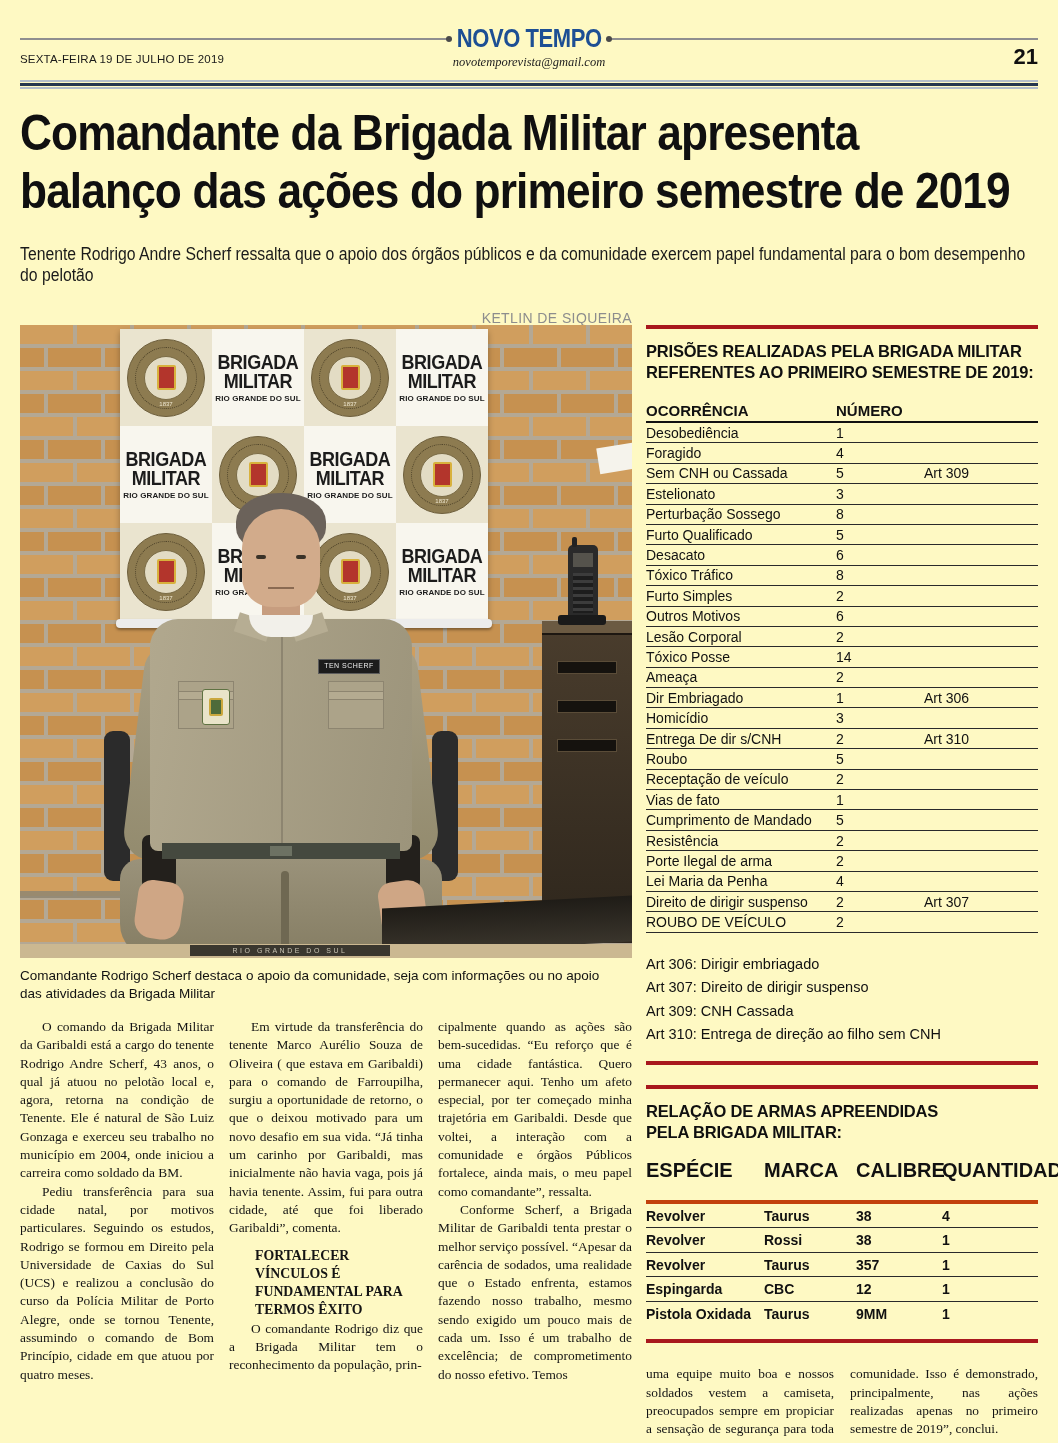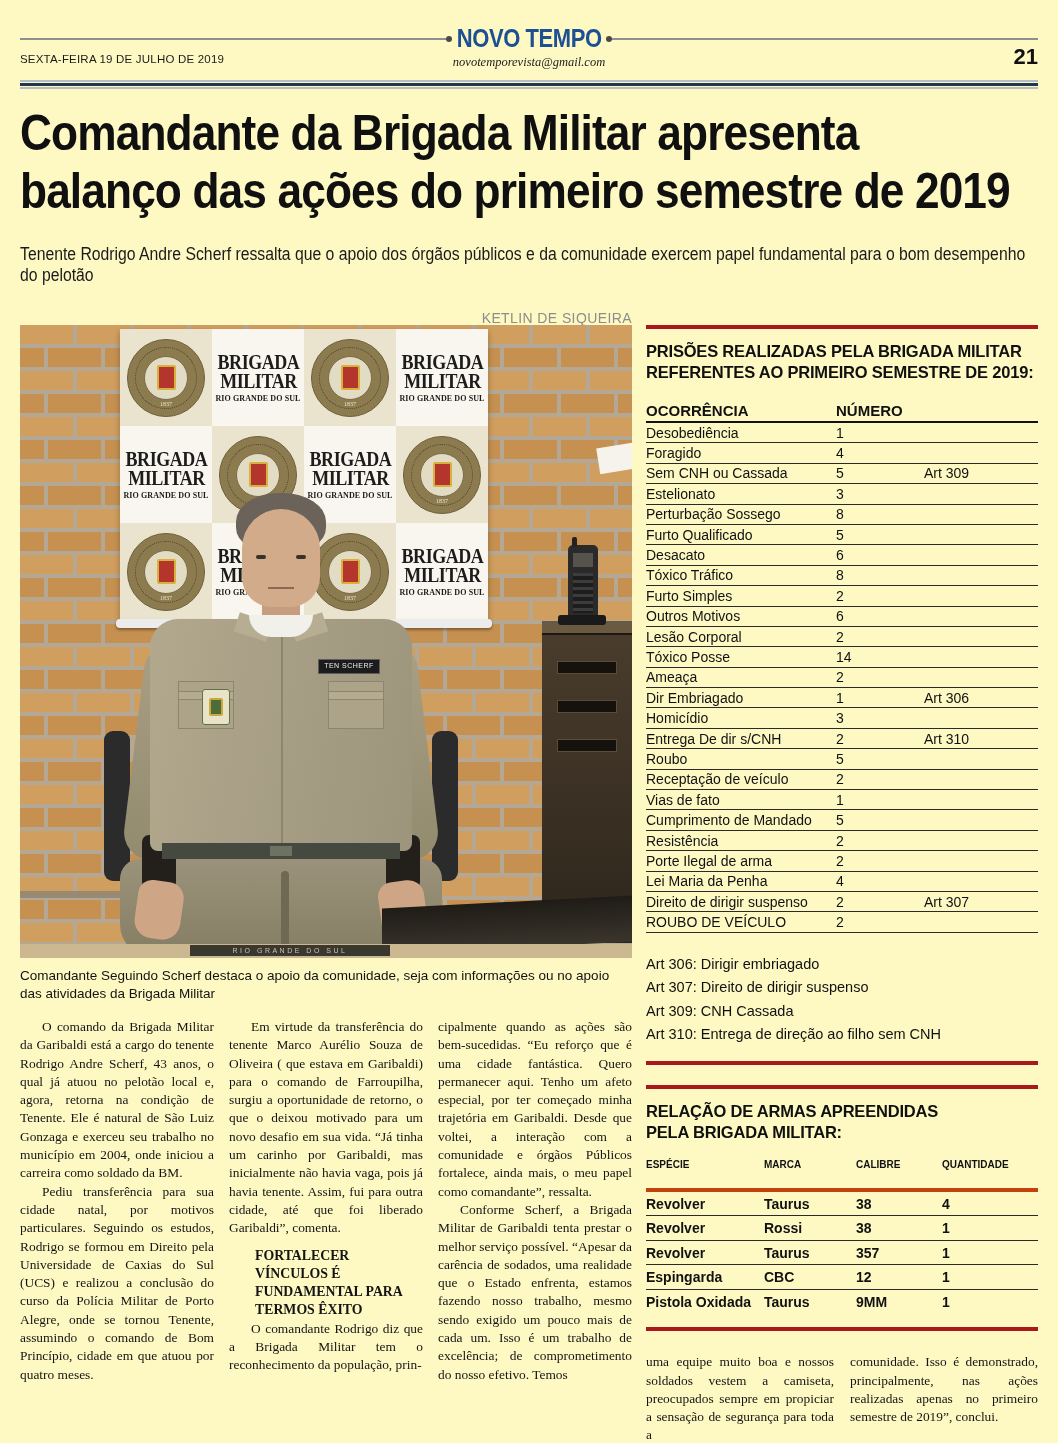--- a/index.html
+++ b/index.html
@@ -42,21 +42,21 @@
   .photo{position:relative;width:612px;height:633px;overflow:hidden;
          background-color:#b4a894;
          background-image:
            conic-gradient(at 53px 19px, rgba(0,0,0,0) 270deg, #d09e5e 270deg),
            conic-gradient(at 53px 19px, rgba(0,0,0,0) 270deg, #c69150 270deg);
          background-size:57px 46px,57px 46px;
          background-position:0 0,28px 23px;}
   .banner{position:absolute;left:100px;top:4px;width:368px;height:292px;background:#f7f4ea;
           overflow:hidden;box-shadow:0 3px 6px rgba(0,0,0,0.3);}
   .banner-grid{display:grid;grid-template-columns:repeat(4,92px);grid-auto-rows:97px;}
-  .tile{position:relative;display:flex;align-items:center;justify-content:center;font-family:Liberation Serif, serif;}
+  .tile{position:relative;display:flex;align-items:center;justify-content:center;}
   .tile.beige{background:#eae4cf;}
   .tile.white{background:#f8f6ee;}
   .tile-text{text-align:center;color:#1c1c1c;}
   .tt1{font-size:20px;font-weight:bold;line-height:19px;letter-spacing:-0.5px;transform:scaleX(0.9);}
   .tt2{font-size:8px;font-weight:bold;margin-top:3px;letter-spacing:0.1px;}
   .seal{width:76px;height:76px;border-radius:50%;background:#8d7b50;border:1px solid #6e5f3c;
         display:flex;align-items:center;justify-content:center;position:relative;}
   .seal::after{content:"";position:absolute;inset:7px;border-radius:50%;border:1px dotted #4c4128;}
   .seal-inner{width:42px;height:42px;border-radius:50%;background:#e3dcc4;display:flex;
               align-items:center;justify-content:center;border:1px solid #7b6c46;}
@@ -135,21 +135,21 @@
   .red-rule{height:4px;background:#a8181d;}
   .sb-title{font-size:16.5px;font-weight:bold;line-height:21px;letter-spacing:-0.2px;margin:12px 0 16px;color:#101010;}
   .sb-title.narrow{max-width:320px;}
   .ptable{margin-top:8px;}
   .prow{display:flex;align-items:center;height:19.4px;border-bottom:1px solid #2a2a2a;font-size:14px;}
   .prow.phead{font-weight:bold;font-size:15px;border-bottom:2px solid #111;height:22px;}
   .pc1{width:190px;white-space:nowrap;} .pc2{width:88px;} .pc3{width:110px;}
   .legend{margin-top:20px;font-size:14.5px;line-height:23.5px;}
   .rule-pair{margin-top:14px;}
   .rule-gap{height:20px;}
-  .whead{display:flex;font-weight:bold;font-size:10px;margin:4px 0 18px;}
+  .whead{display:flex;font-weight:bold;font-size:20px;margin:4px 0 18px;}
   .wtable{border-top:4px solid #c2410c;font-weight:bold;}
   .wrow{display:flex;align-items:center;height:23.5px;border-bottom:1px solid #2a2a2a;font-size:14px;}
   .wtable .wrow:last-child{border-bottom:none;}
   .wc1{width:118px;} .wc2{width:92px;} .wc3{width:86px;} .wc4{width:96px;}
   .sb-bottom{display:flex;gap:16px;margin-top:22px;}
   .sb-bcol{width:188px;flex:none;font-family:"Liberation Serif",serif;font-size:13.4px;line-height:18.3px;
            text-align:justify;color:#141414;}
 </style>
 </head>
 <body>
@@ -329,21 +329,21 @@
         <div class="phone">
             <div class="phone-keys"></div>
           </div>
         <div class="phone-base"></div>
 
         <div class="desk-dark"></div>
         <div class="desk"></div>
         <div class="desk-label">RIO GRANDE DO SUL</div>
       </div>
 
-      <div class="caption">Comandante Seguindo Scherf destaca o apoio da comunidade, seja com informações ou no apoio das atividades da Brigada Militar</div>
+      <div class="caption">Comandante Rodrigo Scherf destaca o apoio da comunidade, seja com informações ou no apoio das atividades da Brigada Militar</div>
 
       <div class="article">
         <div class="acol">
           <p class="indent">O comando da Brigada Militar da Garibaldi está a cargo do tenente Rodrigo Andre Scherf, 43 anos, o qual já atuou no pelotão local e, agora, retorna na condição de Tenente. Ele é natural de São Luiz Gonzaga e exerceu seu trabalho no município em 2004, onde iniciou a carreira como soldado da BM.</p>
           <p class="indent">Pediu transferência para sua cidade natal, por motivos particulares. Seguindo os estudos, Rodrigo se formou em Direito pela Universidade de Caxias do Sul (UCS) e realizou a conclusão do curso da Polícia Militar de Porto Alegre, onde se tornou Tenente, assumindo o comando de Bom Princípio, cidade em que atuou por quatro meses.</p>
         </div>
         <div class="acol">
           <p class="indent">Em virtude da transferência do tenente Marco Aurélio Souza de Oliveira ( que estava em Garibaldi) para o comando de Farroupilha, surgiu a oportunidade de retorno, o que o deixou motivado para um novo desafio em sua vida. “Já tinha um carinho por Garibaldi, mas inicialmente não havia vaga, pois já havia tenente. Assim, fui para outra cidade, até que foi liberado Garibaldi”, comenta.</p>
           <div class="subhead">FORTALECER VÍNCULOS É FUNDAMENTAL PARA TERMOS ÊXITO</div>
           <p class="indent">O comandante Rodrigo diz que a Brigada Militar tem o reconhecimento da população, prin-</p>

